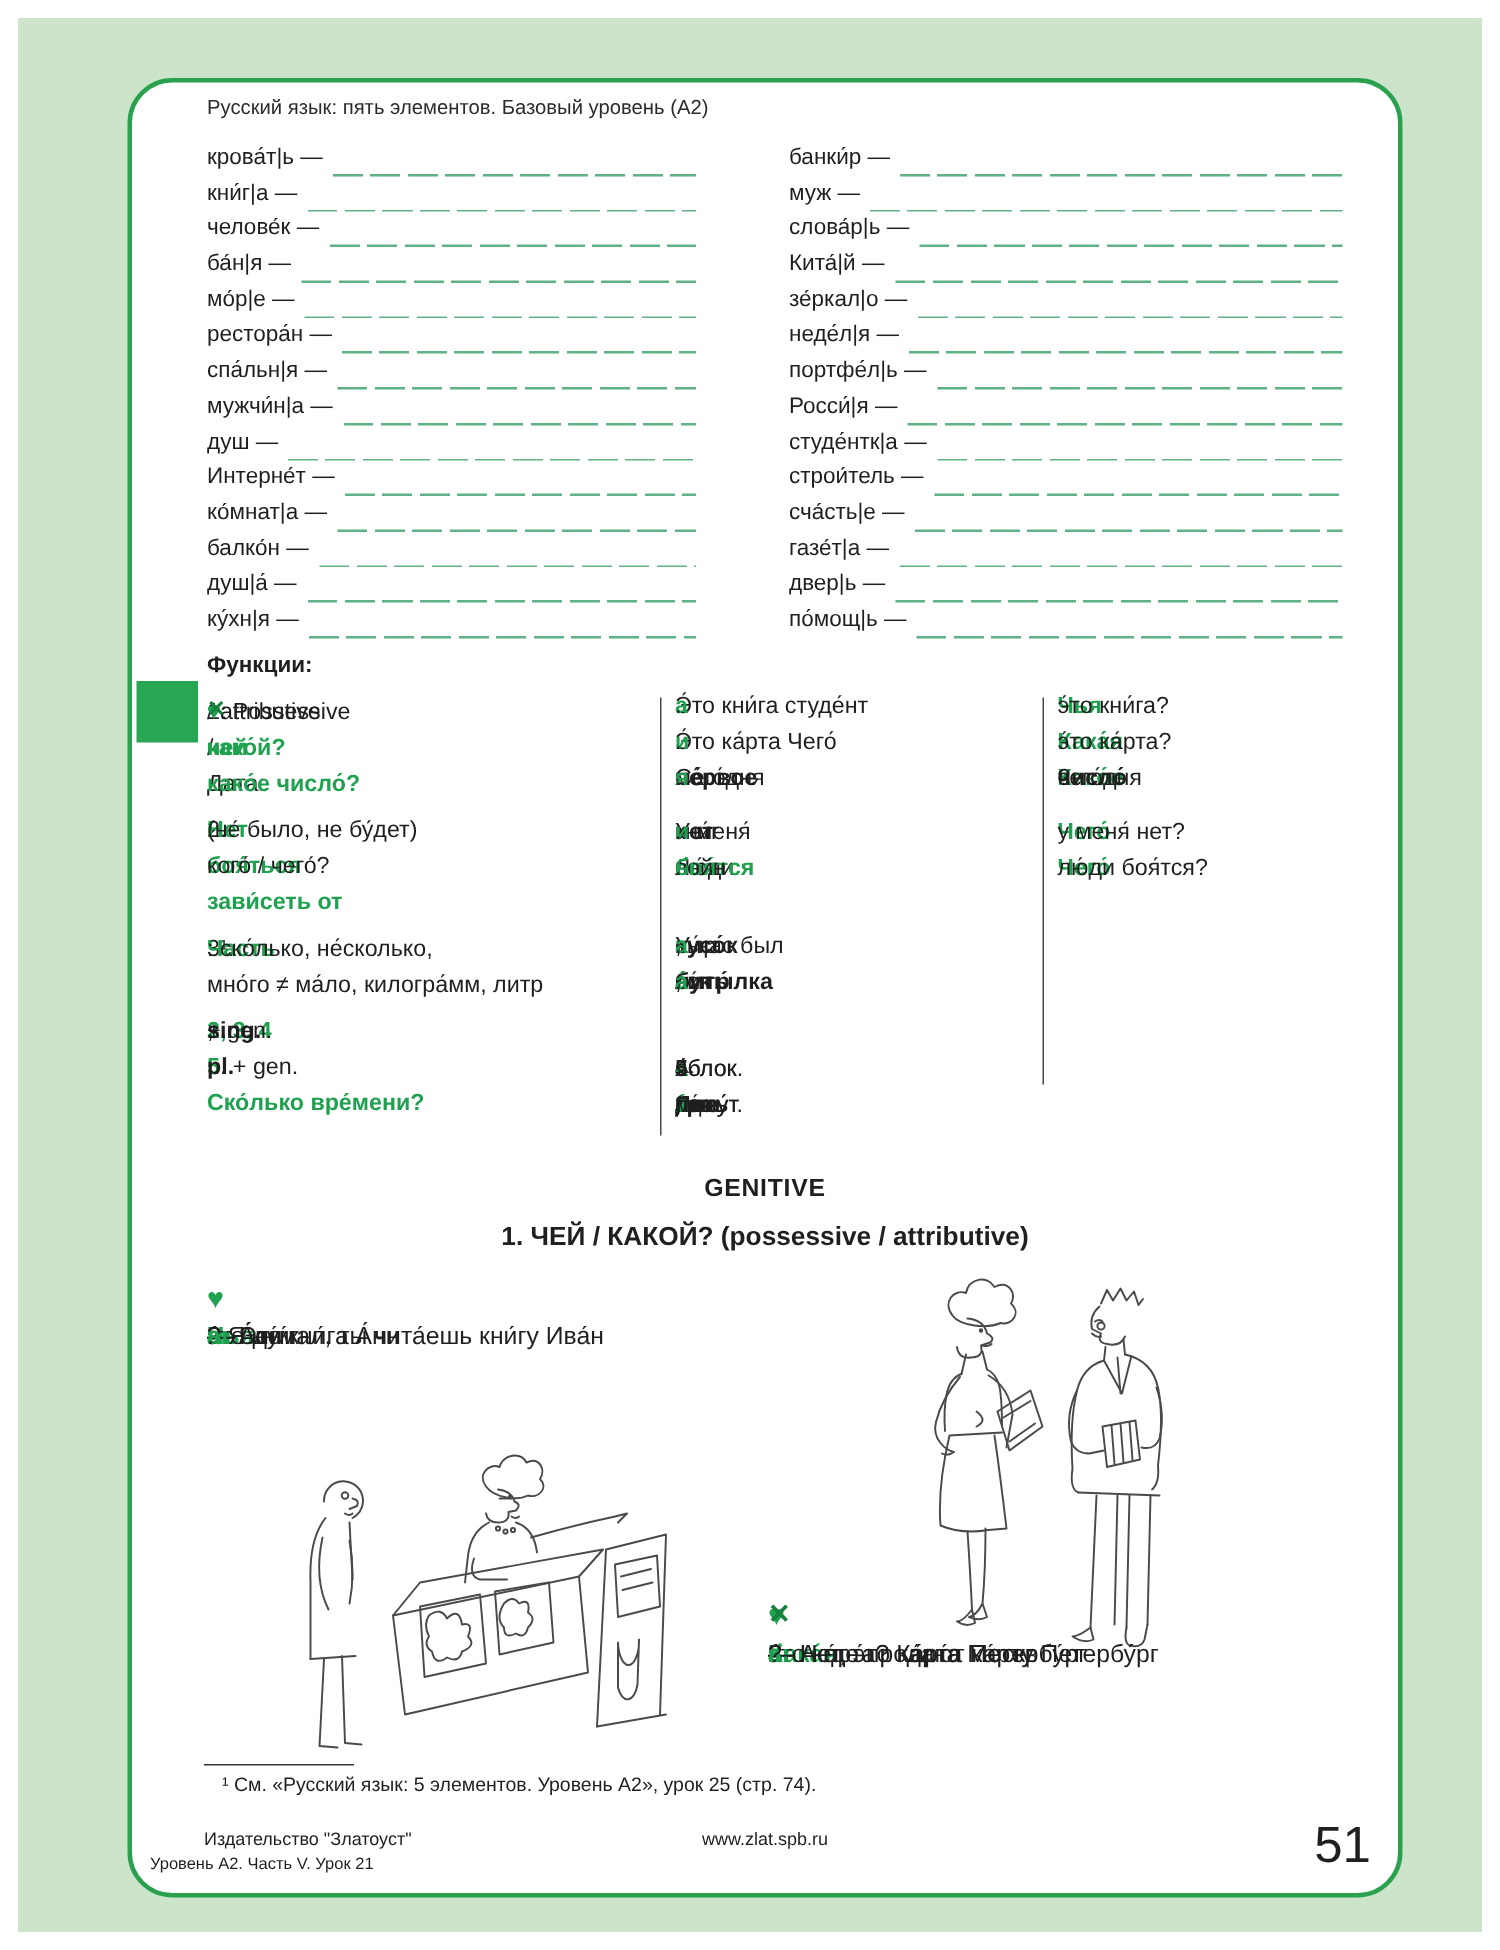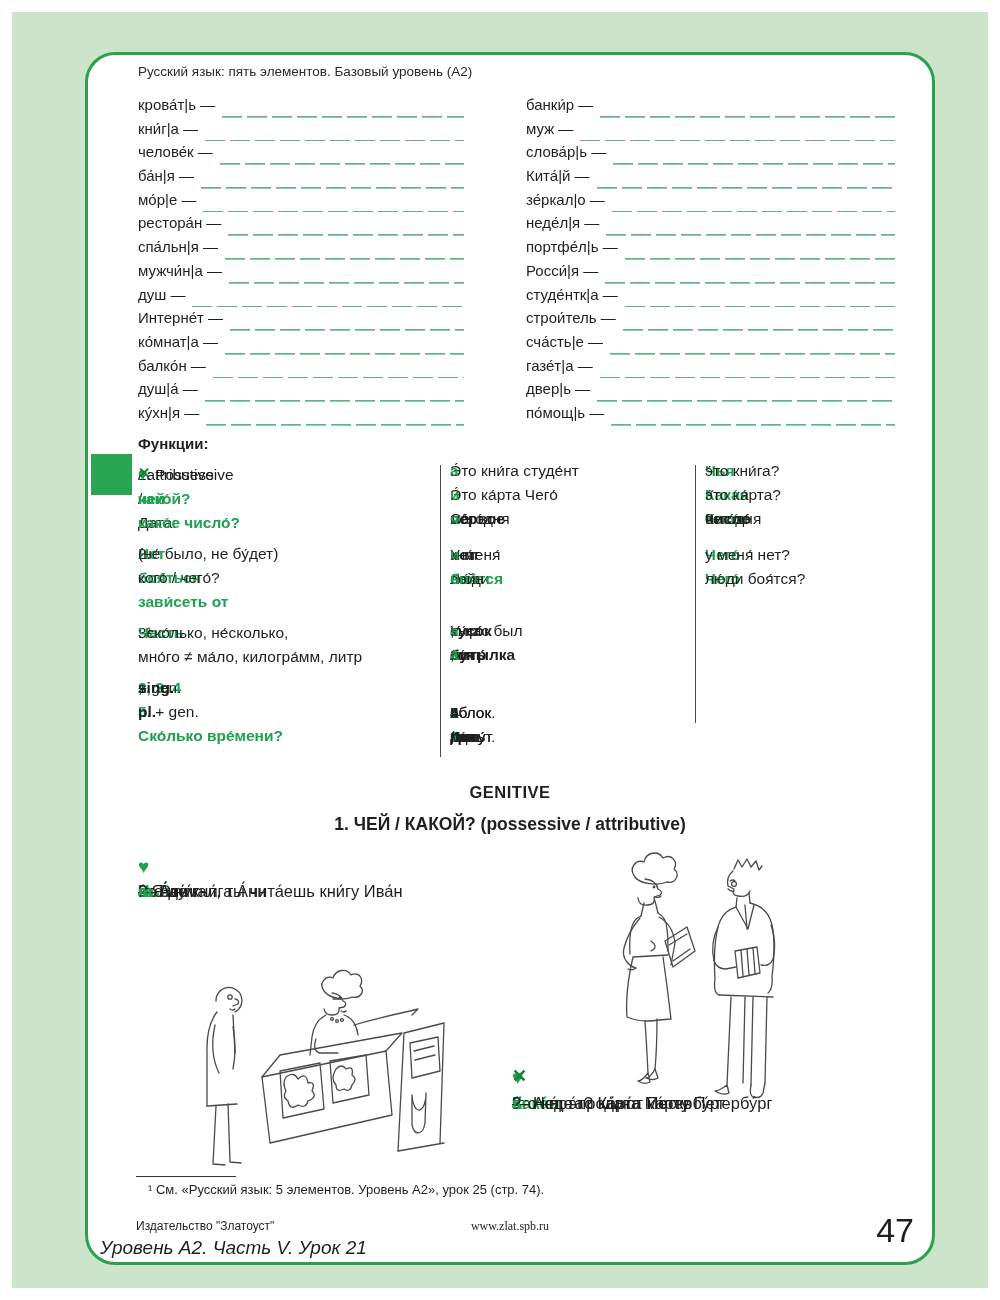--- a/index.html
+++ b/index.html
@@ -73,22 +73,22 @@
 
   
   .ill{stroke:#4a4a4a;fill:none;stroke-width:1.3;stroke-linecap:round;stroke-linejoin:round;}
   .svg-couple{left:505px;top:790px;}
   .svg-kiosk{left:98px;top:900px;}
 
   
   .fnote-rule{left:48px;top:1121px;width:100px;height:1px;background:#333;}
   .fnote{left:60px;top:1127px;font-size:13px;}
   .footer-pub{left:48px;top:1164px;font-size:12px;}
-  .footer-series{left:12px;top:1182px;font-size:19px;font-style:italic;}
-  .footer-url{left:0;top:1164px;width:100%;text-align:center;font-size:12px;font-family:Liberation Serif, serif;}
+  .footer-series{left:12px;top:1182px;font-size:11px;}
+  .footer-url{left:0;top:1164px;width:100%;text-align:center;font-size:12px;}
   .page-num{right:18px;top:1156px;font-size:34px;font-weight:400;}
 </style>
 </head>
 <body>
 
 <div class="page-bg"></div>
 
 <div class="card">
 
   <div class="hdr">Русский язык: пять элементов. Базовый уровень (А2)</div>
@@ -499,15 +499,15 @@
         <span>?</span>
       </div>
     </div>
 
   <div class="fnote-rule"></div>
   <div class="fnote">¹ См. «Русский язык: 5 элементов. Уровень А2», урок 25 (стр. 74).</div>
 
   <div class="footer-pub">Издательство "Златоуст"</div>
   <div class="footer-series">Уровень А2. Часть V. Урок 21</div>
   <div class="footer-url">www.zlat.spb.ru</div>
-  <div class="page-num">47</div>
+  <div class="page-num">51</div>
 
 </div>
 
 </body></html>

